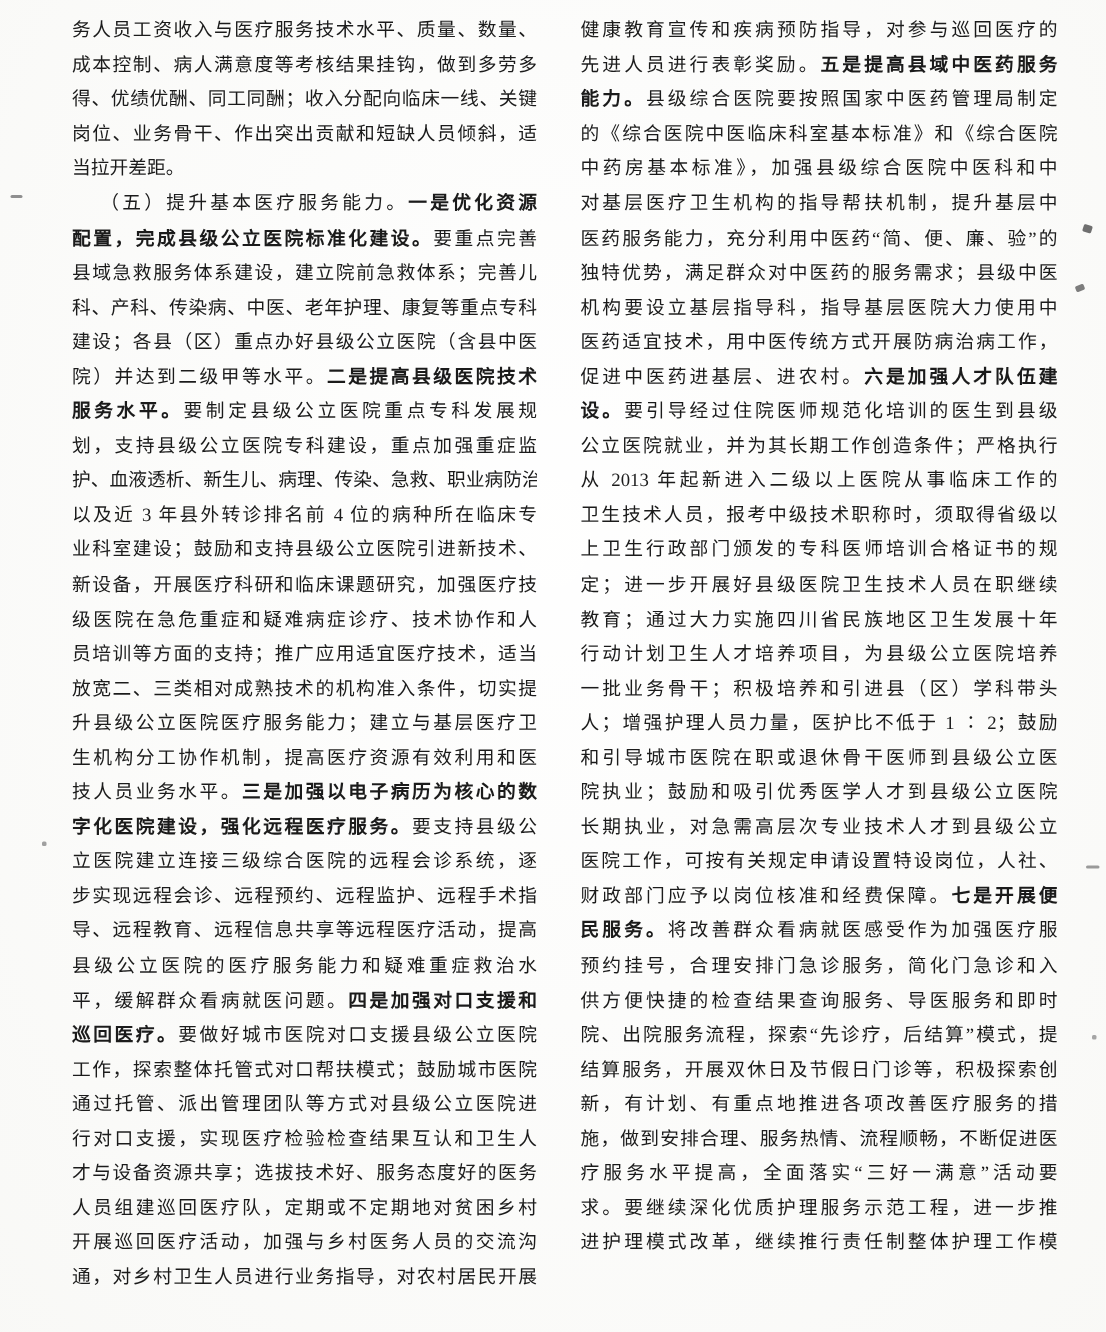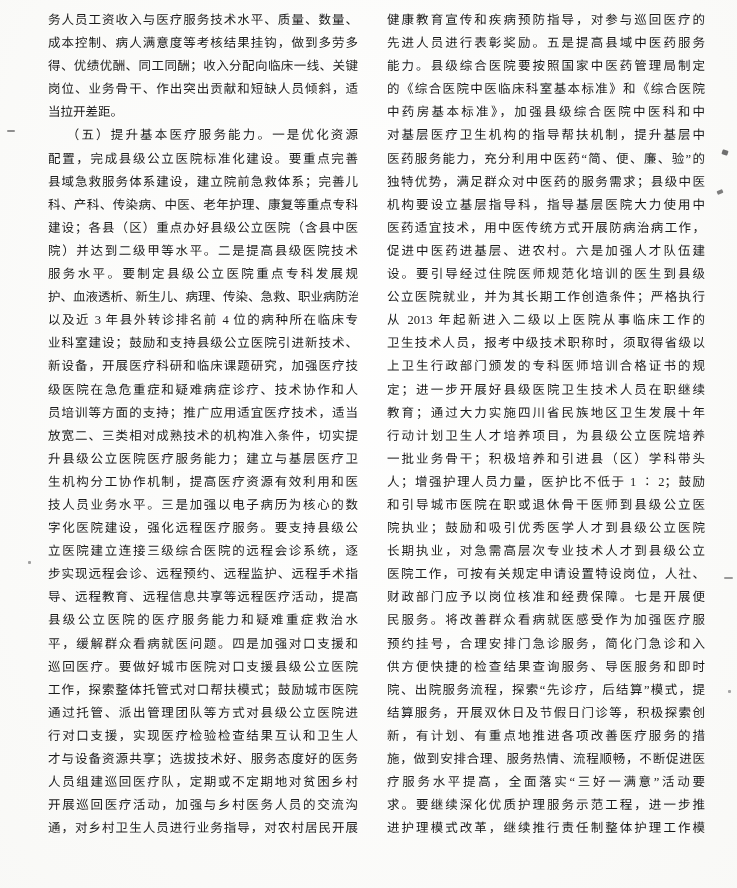--- a/index.html
+++ b/index.html
@@ -22,21 +22,21 @@
     height:23.1px;line-height:23.1px;font-size:12.5px;
     text-align:justify;text-align-last:justify;
     text-justify:inter-character;
     white-space:nowrap;overflow:hidden;
     color:#1b1b1b;
   }
   .line.last{text-align-last:left;}
   .line.indent{text-indent:1.5em;}
   .n{font-family:"Liberation Serif","DejaVu Serif",serif;}
   .k{font-family:"Liberation Serif","DejaVu Serif",serif;}
-  .b{font-weight:400;font-family:"Liberation Sans","DejaVu Sans",sans-serif;}
+  .b{font-weight:700;font-family:"Liberation Sans","DejaVu Sans",sans-serif;}
   .artifact{position:absolute;background:#8b8b8b;border-radius:1px;}
   .a1{left:7px;top:130px;width:8px;height:2px;background:#8f8f8f;}
   .a2{left:28px;top:561px;width:3px;height:3px;background:#a0a0a0;}
   .a3{left:722px;top:150px;width:6px;height:5px;background:#6f6f6f;transform:rotate(18deg);}
   .a4{left:717px;top:190px;width:6px;height:4px;background:#7d7d7d;transform:rotate(-22deg);}
   .a5{left:724px;top:577px;width:9px;height:2px;background:#9a9a9a;}
   .a6{left:728px;top:690px;width:3px;height:3px;background:#a5a5a5;}
 </style>
 </head>
 <body>
@@ -48,20 +48,21 @@
       <div class="line"><span class="n">得、优绩优酬、同工同酬；收入分配向临床一线、关键</span></div>
       <div class="line"><span class="n">岗位、业务骨干、作出突出贡献和短缺人员倾斜，适</span></div>
       <div class="line last"><span class="n">当拉开差距。</span></div>
       <div class="line indent"><span class="k">（五）提升基本医疗服务能力。</span><span class="b">一是优化资源</span></div>
       <div class="line"><span class="b">配置，完成县级公立医院标准化建设。</span><span class="n">要重点完善</span></div>
       <div class="line"><span class="n">县域急救服务体系建设，建立院前急救体系；完善儿</span></div>
       <div class="line"><span class="n">科、产科、传染病、中医、老年护理、康复等重点专科</span></div>
       <div class="line"><span class="n">建设；各县（区）重点办好县级公立医院（含县中医</span></div>
       <div class="line"><span class="n">院）并达到二级甲等水平。</span><span class="b">二是提高县级医院技术</span></div>
       <div class="line"><span class="b">服务水平。</span><span class="n">要制定县级公立医院重点专科发展规</span></div>
+      <div class="line"><span class="n">划，支持县级公立医院专科建设，重点加强重症监</span></div>
       <div class="line"><span class="n">护、血液透析、新生儿、病理、传染、急救、职业病防治</span></div>
       <div class="line"><span class="n">以及近 3 年县外转诊排名前 4 位的病种所在临床专</span></div>
       <div class="line"><span class="n">业科室建设；鼓励和支持县级公立医院引进新技术、</span></div>
       <div class="line"><span class="n">新设备，开展医疗科研和临床课题研究，加强医疗技</span></div>
       <div class="line"><span class="n">级医院在急危重症和疑难病症诊疗、技术协作和人</span></div>
       <div class="line"><span class="n">员培训等方面的支持；推广应用适宜医疗技术，适当</span></div>
       <div class="line"><span class="n">放宽二、三类相对成熟技术的机构准入条件，切实提</span></div>
       <div class="line"><span class="n">升县级公立医院医疗服务能力；建立与基层医疗卫</span></div>
       <div class="line"><span class="n">生机构分工协作机制，提高医疗资源有效利用和医</span></div>
       <div class="line"><span class="n">技人员业务水平。</span><span class="b">三是加强以电子病历为核心的数</span></div>

